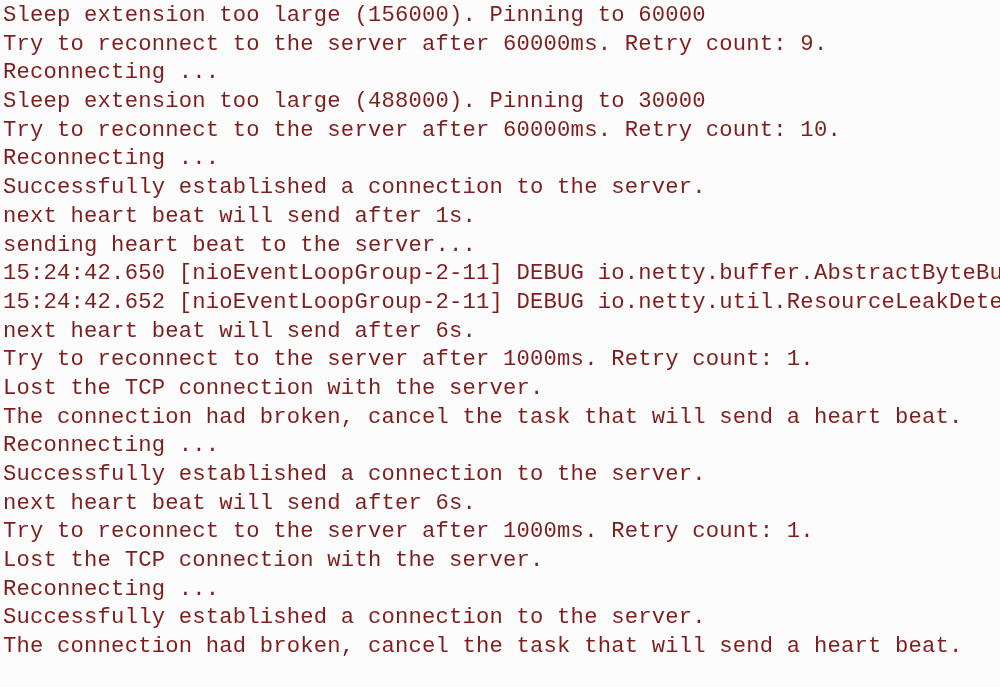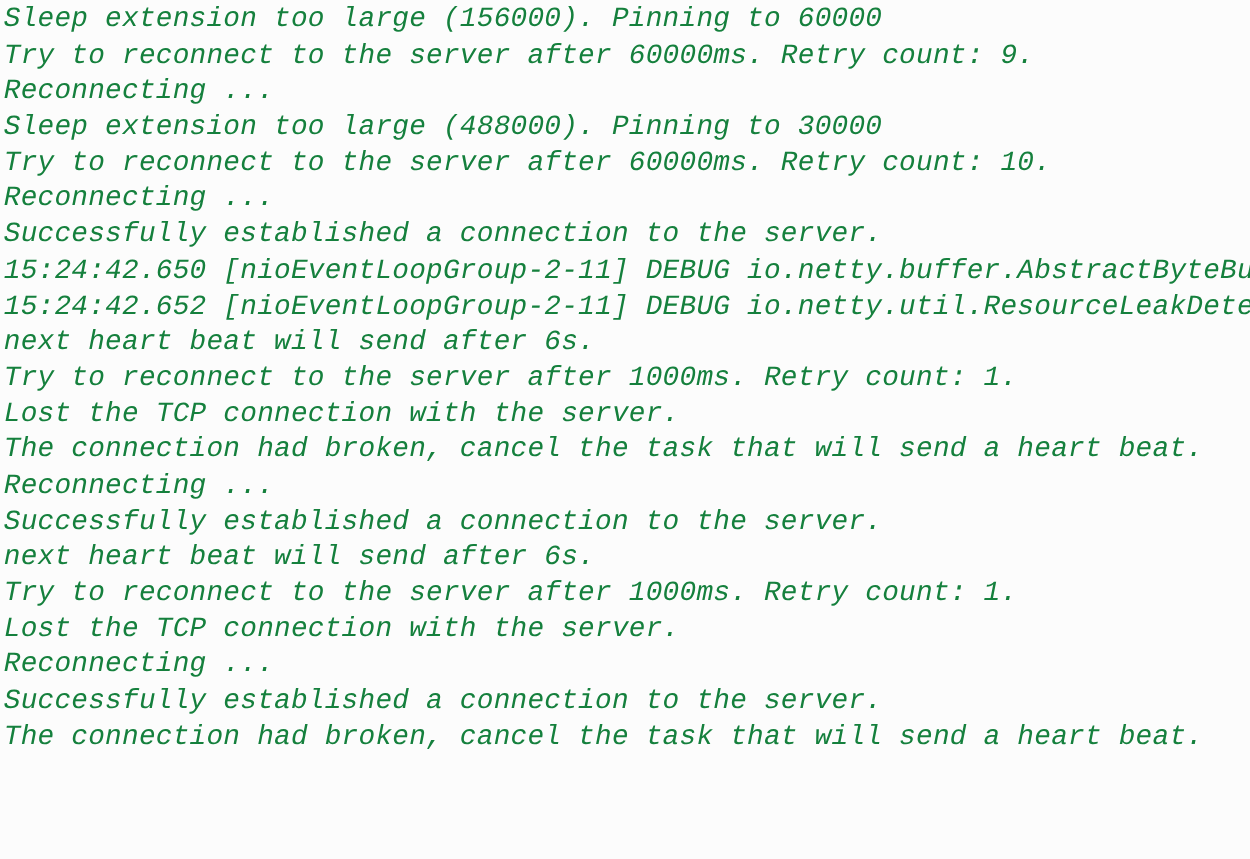--- a/index.html
+++ b/index.html
@@ -23,37 +23,38 @@
     position: relative;
   }
   .log-line {
     display: block;
     white-space: pre;
     overflow: hidden;
     height: 28.7px;
     line-height: 28.7px;
     font-size: 22.2px;
     letter-spacing: 0.20px;
-    color: #15803d;
+    color: #7f1d1d;
     font-family: "Liberation Mono", "DejaVu Sans Mono", monospace;
-    font-style: italic;
     -webkit-font-smoothing: antialiased;
   }
 </style>
 </head>
 <body>
 
 <div id="console-output">
   <span class="log-line">Sleep extension too large (156000). Pinning to 60000</span>
   <span class="log-line">Try to reconnect to the server after 60000ms. Retry count: 9.</span>
   <span class="log-line">Reconnecting ...</span>
   <span class="log-line">Sleep extension too large (488000). Pinning to 30000</span>
   <span class="log-line">Try to reconnect to the server after 60000ms. Retry count: 10.</span>
   <span class="log-line">Reconnecting ...</span>
   <span class="log-line">Successfully established a connection to the server.</span>
+  <span class="log-line">next heart beat will send after 1s.</span>
+  <span class="log-line">sending heart beat to the server...</span>
   <span class="log-line">15:24:42.650 [nioEventLoopGroup-2-11] DEBUG io.netty.buffer.AbstractByteBuf - -D</span>
   <span class="log-line">15:24:42.652 [nioEventLoopGroup-2-11] DEBUG io.netty.util.ResourceLeakDetectorFa</span>
   <span class="log-line">next heart beat will send after 6s.</span>
   <span class="log-line">Try to reconnect to the server after 1000ms. Retry count: 1.</span>
   <span class="log-line">Lost the TCP connection with the server.</span>
   <span class="log-line">The connection had broken, cancel the task that will send a heart beat.</span>
   <span class="log-line">Reconnecting ...</span>
   <span class="log-line">Successfully established a connection to the server.</span>
   <span class="log-line">next heart beat will send after 6s.</span>
   <span class="log-line">Try to reconnect to the server after 1000ms. Retry count: 1.</span>

